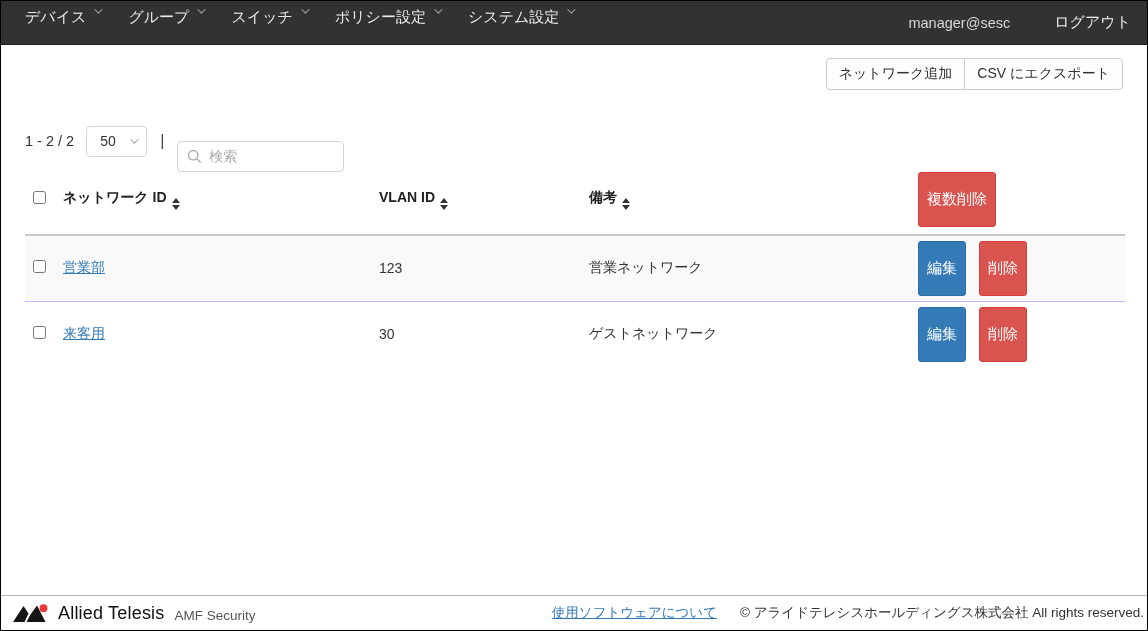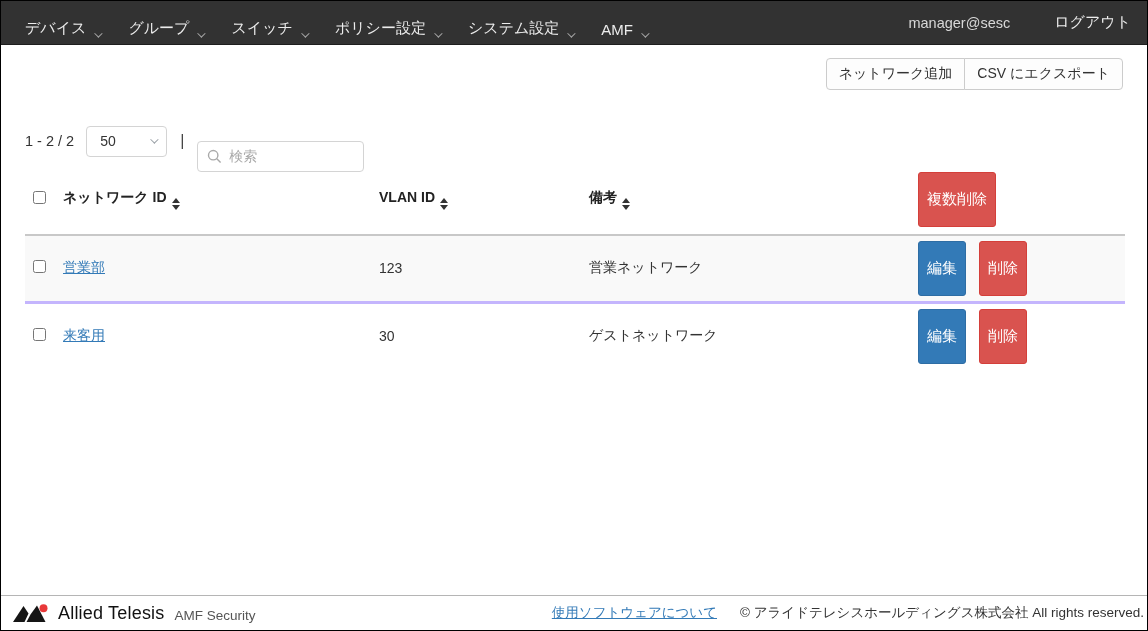--- a/index.html
+++ b/index.html
@@ -21,21 +21,21 @@
   
   .navbar {
     height:44px; flex:0 0 44px;
     background:#323232;
     display:flex; align-items:center; justify-content:space-between;
     border-bottom:1px solid #1e1e1e;
   }
   .nav-left { display:flex; align-items:center; padding-left:10px; }
   .nav-item {
     color:#ececec; font-size:15px; padding:0 14px; height:30px;
-    display:flex; align-items:flex-end; cursor:pointer; text-decoration:none;
+    display:flex; align-items:flex-start; cursor:pointer; text-decoration:none;
     white-space:nowrap;
   }
   .nav-item .chev { margin-left:8px; }
   .chev {
     display:inline-block; width:6px; height:6px;
     border-right:1.5px solid #a8a8a8; border-bottom:1.5px solid #a8a8a8;
     transform:rotate(45deg) translateY(-2px);
   }
   .nav-right { display:flex; align-items:center; padding-right:16px; }
   .nav-user { color:#d8d8d8; font-size:14.5px; margin-right:44px; }
@@ -54,21 +54,21 @@
     background:#fdfdfd; border:1px solid #ccc; color:#333;
     font-size:14px; padding:5px 12px; line-height:1.42; cursor:pointer;
     white-space:nowrap;
   }
   .btn-group .btn-default:first-child { border-radius:4px 0 0 4px; }
   .btn-group .btn-default:last-child { border-radius:0 4px 4px 0; margin-left:-1px; }
 
   .controls { display:flex; align-items:center; margin:36px 24px 0; height:31px; }
   .range { font-size:14.5px; color:#333; margin-right:12px; white-space:nowrap; }
   .select-box {
-    width:81px; height:31px; border:1px solid #d4d4d4; border-radius:4px;
+    width:61px; height:31px; border:1px solid #d4d4d4; border-radius:4px;
     display:flex; align-items:center; justify-content:space-between;
     padding:0 10px 0 13px; cursor:pointer; background:#fff; color:#333;
   }
   .select-box .chev { border-color:#9aa0a6; }
   .sep { margin:0 13px; color:#444; font-size:16px; }
   .search-wrap { position:relative;margin-top:30px; }
   .search-wrap svg { position:absolute; left:10px; top:8px; }
   .search-input {
     width:167px; height:31px; border:1px solid #d4d4d4; border-radius:4px;
     padding:0 8px 0 31px; font-size:14px; font-family:inherit; color:#333;
@@ -80,21 +80,21 @@
   table.net-table {
     width:1100px; margin:10px 24px 0; border-collapse:collapse; table-layout:fixed;
   }
   .net-table th, .net-table td {
     text-align:left; vertical-align:middle; padding:5px 8px;
     font-size:14px; height:31px;
   }
   .net-table thead th {
     font-weight:700; color:#222; border-bottom:2px solid #c8c8c8; padding-bottom:7px;
   }
-  .net-table tbody tr + tr td { border-top:3px solid #c4b5fd;margin-left:36px; }
+  .net-table tbody tr + tr td { border-top:1px solid #c4b5fd;margin-left:36px; }
   .net-table tbody tr.stripe { background:#f9f9f9; }
   .col-check { width:30px; }
   .col-netid { width:316px; }
   .col-vlan  { width:210px; }
   .col-note  { width:329px; }
   .col-actions { width:auto; }
   th.sortable { cursor:pointer; }
   .sort-icon { display:inline-flex; flex-direction:column; gap:2px; margin-left:5px; vertical-align:-1px; }
   .sort-icon .up { width:0; height:0; border-left:4px solid transparent; border-right:4px solid transparent; border-bottom:5px solid #333; }
   .sort-icon .down { width:0; height:0; border-left:4px solid transparent; border-right:4px solid transparent; border-top:5px solid #333; }
@@ -138,24 +138,20 @@
       <a class="nav-item">
         <span>スイッチ</span>
         <i class="chev"></i>
       </a>
       <a class="nav-item">
         <span>ポリシー設定</span>
         <i class="chev"></i>
       </a>
       <a class="nav-item">
         <span>システム設定</span>
-        <i class="chev"></i>
-      </a>
-      <a class="nav-item">
-        <span>AMF</span>
         <i class="chev"></i>
       </a>
     </div>
     <div class="nav-right">
       <span class="nav-user">manager@sesc</span>
       <a class="nav-logout">ログアウト</a>
     </div>
   </nav>
 
   <main>

